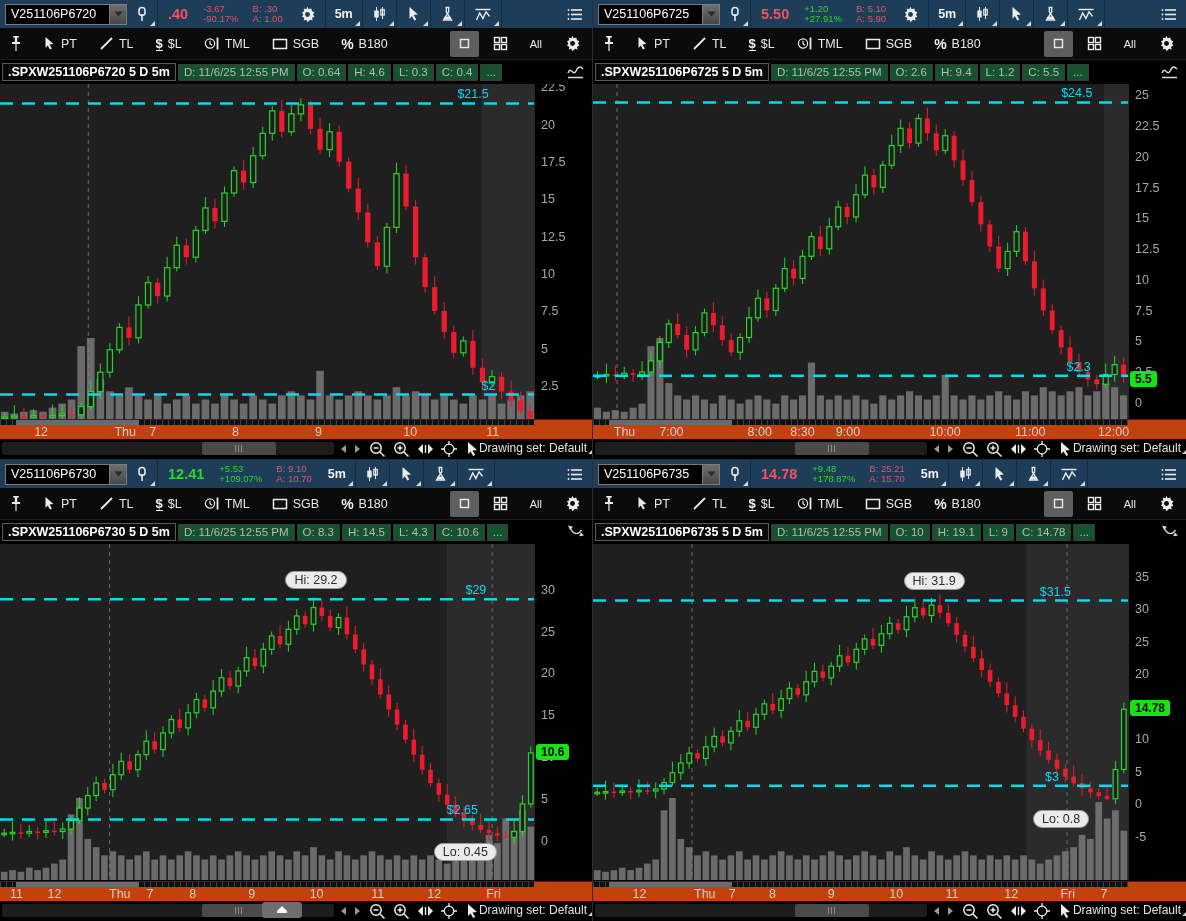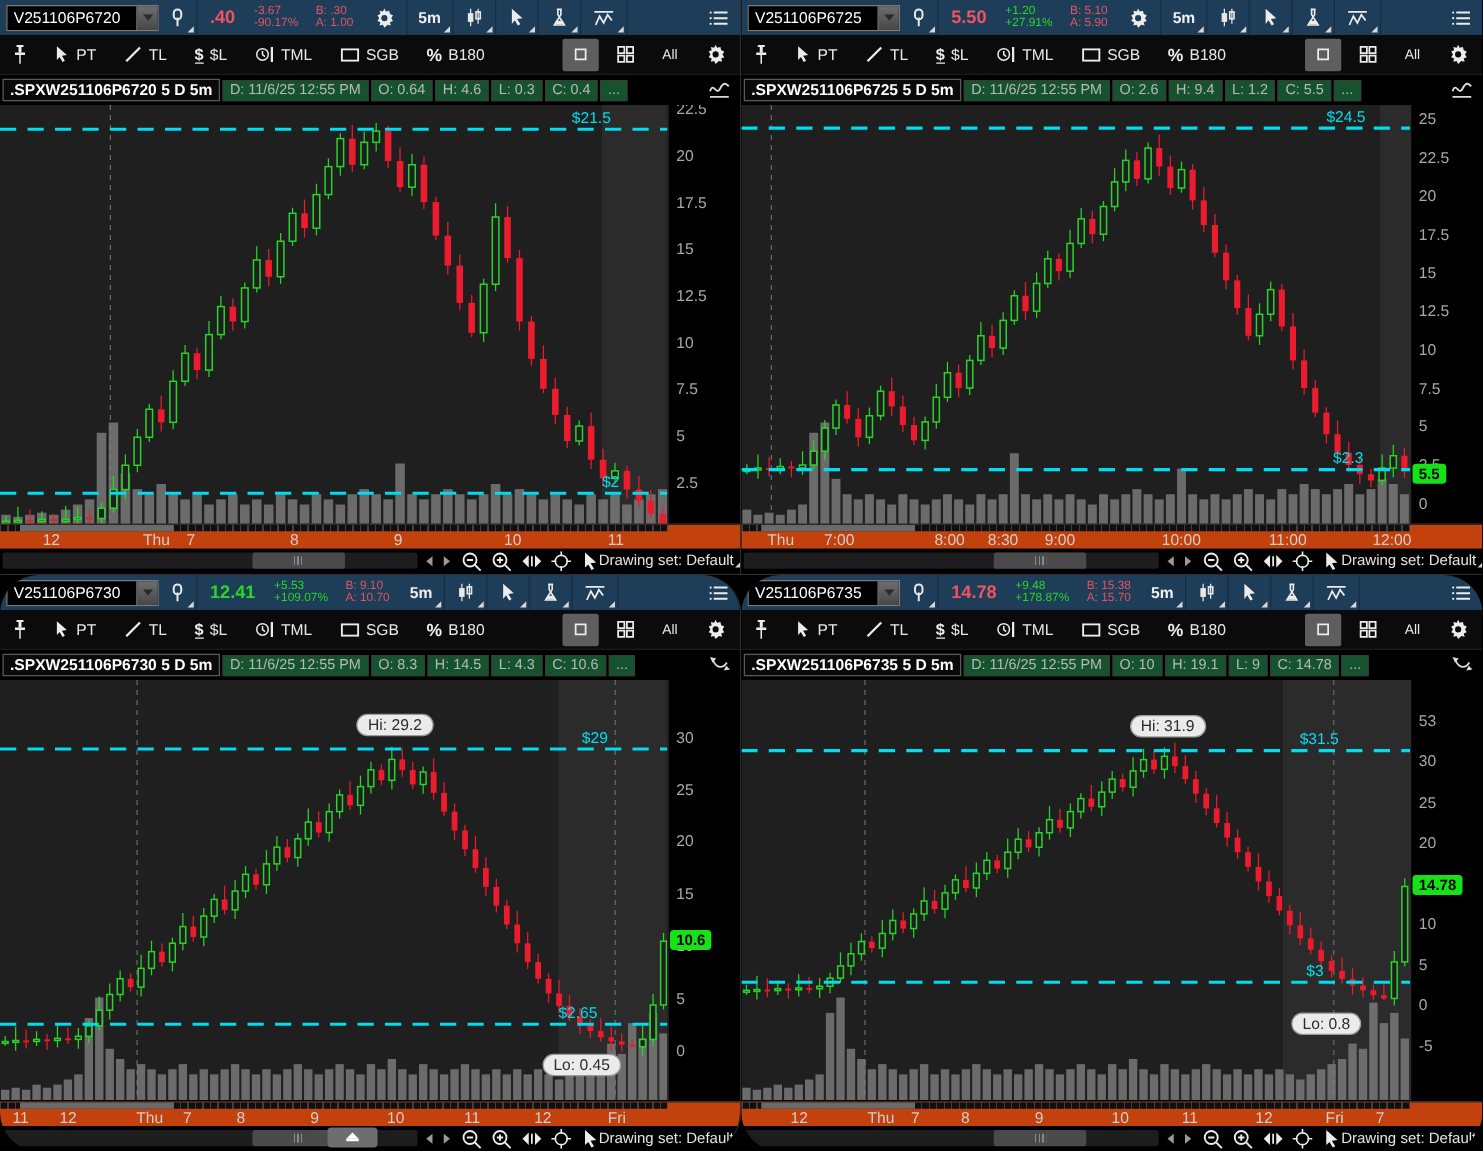--- a/index.html
+++ b/index.html
@@ -2,21 +2,21 @@
 <html><head>
 <meta charset="utf-8">
 <style>
   * { box-sizing: border-box; }
   html,body { margin:0; padding:0; background:#000; width:1186px; height:921px;
     font-family:"Liberation Sans", sans-serif; overflow:hidden; }
   .grid { display:grid; grid-template-columns:593px 593px; grid-template-rows:460px 461px; width:1186px; height:676px; }
   .panel { position:relative; display:flex; flex-direction:column; background:#000;
     border-right:1px solid #2e2e2e; border-bottom:1px solid #2e2e2e; overflow:hidden; }
   .panel:nth-child(even){ border-right:none; }
-  .panel:nth-child(n+3){ border-bottom:none;border-radius:31px; }
+  .panel:nth-child(n+3){ border-bottom:none; }
 
   
   .hdr { height:28px; background:#1d3d59; display:flex; align-items:center; flex:none; }
   .symbox { display:flex; align-items:stretch; height:21px; margin-left:5px; border:1px solid #7a7a7a; background:#000; width:122px; flex:none; }
   .symtext { color:#fff; font-size:12.5px; line-height:19px; padding:0 5px; flex:1; white-space:nowrap; overflow:hidden; }
   .symdd { width:17px; background:linear-gradient(#6e6e6e,#474747); border-left:1px solid #7a7a7a; display:flex; align-items:center; justify-content:center; }
   .hitem { position:relative; height:28px; display:flex; align-items:center; justify-content:center; padding:0 9px; border-right:1px solid rgba(0,0,0,0.25); }
   .hitem.corner::after { content:""; position:absolute; right:2px; bottom:2px;
     border-left:5px solid transparent; border-bottom:5px solid #d8d8d8; }
   .price { font-size:14.5px; font-weight:bold; padding:0 8px 0 10px; white-space:nowrap; }
@@ -1496,21 +1496,21 @@
               <path d="M6 8v7"></path>
             </svg>
           </span>
       </div>
       <div class="price red">14.78</div>
       <div class="chg green">
         <div>+9.48</div>
         <div>+178.87%</div>
       </div>
       <div class="ba">
-        <div>B: 15.38</div>
+        <div>B: 25.21</div>
         <div>A: 15.70</div>
       </div>
 
       <div class="hitem corner interval">5m</div>
       <div class="hitem corner">
         <span>
             <svg class="icon" width="15" height="16" viewBox="0 0 15 16" stroke="#e8e8e8">
               <line x1="4.5" y1="1" x2="4.5" y2="15"></line>
               <rect x="2.8" y="5" width="3.4" height="6" fill="#e8e8e8"></rect>
               <line x1="10.5" y1="1" x2="10.5" y2="13"></line>
@@ -1853,21 +1853,21 @@
           <line x1="522.4609375" y1="216.78044100580271" x2="522.4609375" y2="260.30608897485496" stroke="#29d429" stroke-width="1"></line>
           <rect x="520.162109375" y="225.5164410058027" width="4.59765625" height="29.245647969052214" fill="#1f1f1f" stroke="#29d429" stroke-width="1.2"></rect>
           <line x1="530.8203125" y1="158.653415860735" x2="530.8203125" y2="229.21244100580273" stroke="#29d429" stroke-width="1"></line>
           <rect x="528.521484375" y="165.20541586073503" width="4.59765625" height="60.311025145067674" fill="#1f1f1f" stroke="#29d429" stroke-width="1.2"></rect>
           <line x1="0" y1="56.54158607350098" x2="535" y2="56.54158607350098" stroke="#00dcf0" stroke-width="2.5" stroke-dasharray="13,9"></line>
           <text x="446.72499999999997" y="51.54158607350098" fill="#00dcf0" font-size="12.5" font-family="Liberation Sans, sans-serif">$31.5</text>
           <line x1="0" y1="241.7640232108317" x2="535" y2="241.7640232108317" stroke="#00dcf0" stroke-width="2.5" stroke-dasharray="13,9"></line>
           <text x="452.075" y="236.7640232108317" fill="#00dcf0" font-size="12.5" font-family="Liberation Sans, sans-serif">$3</text>
         </svg>
       <div class="yaxis">
-          <div class="tick" style="top: 25.795px;">53</div>
+          <div class="tick" style="top: 25.795px;">35</div>
           <div class="tick" style="top: 58.2901px;">30</div>
           <div class="tick" style="top: 90.7853px;">25</div>
           <div class="tick" style="top: 123.28px;">20</div>
           <div class="tick" style="top: 155.776px;">15</div>
           <div class="tick" style="top: 188.271px;">10</div>
           <div class="tick" style="top: 220.766px;">5</div>
           <div class="tick" style="top: 253.261px;">0</div>
           <div class="tick" style="top: 285.756px;">-5</div>
           <div class="pbubble" style="top: 156.205px;">14.78</div>
         </div>

